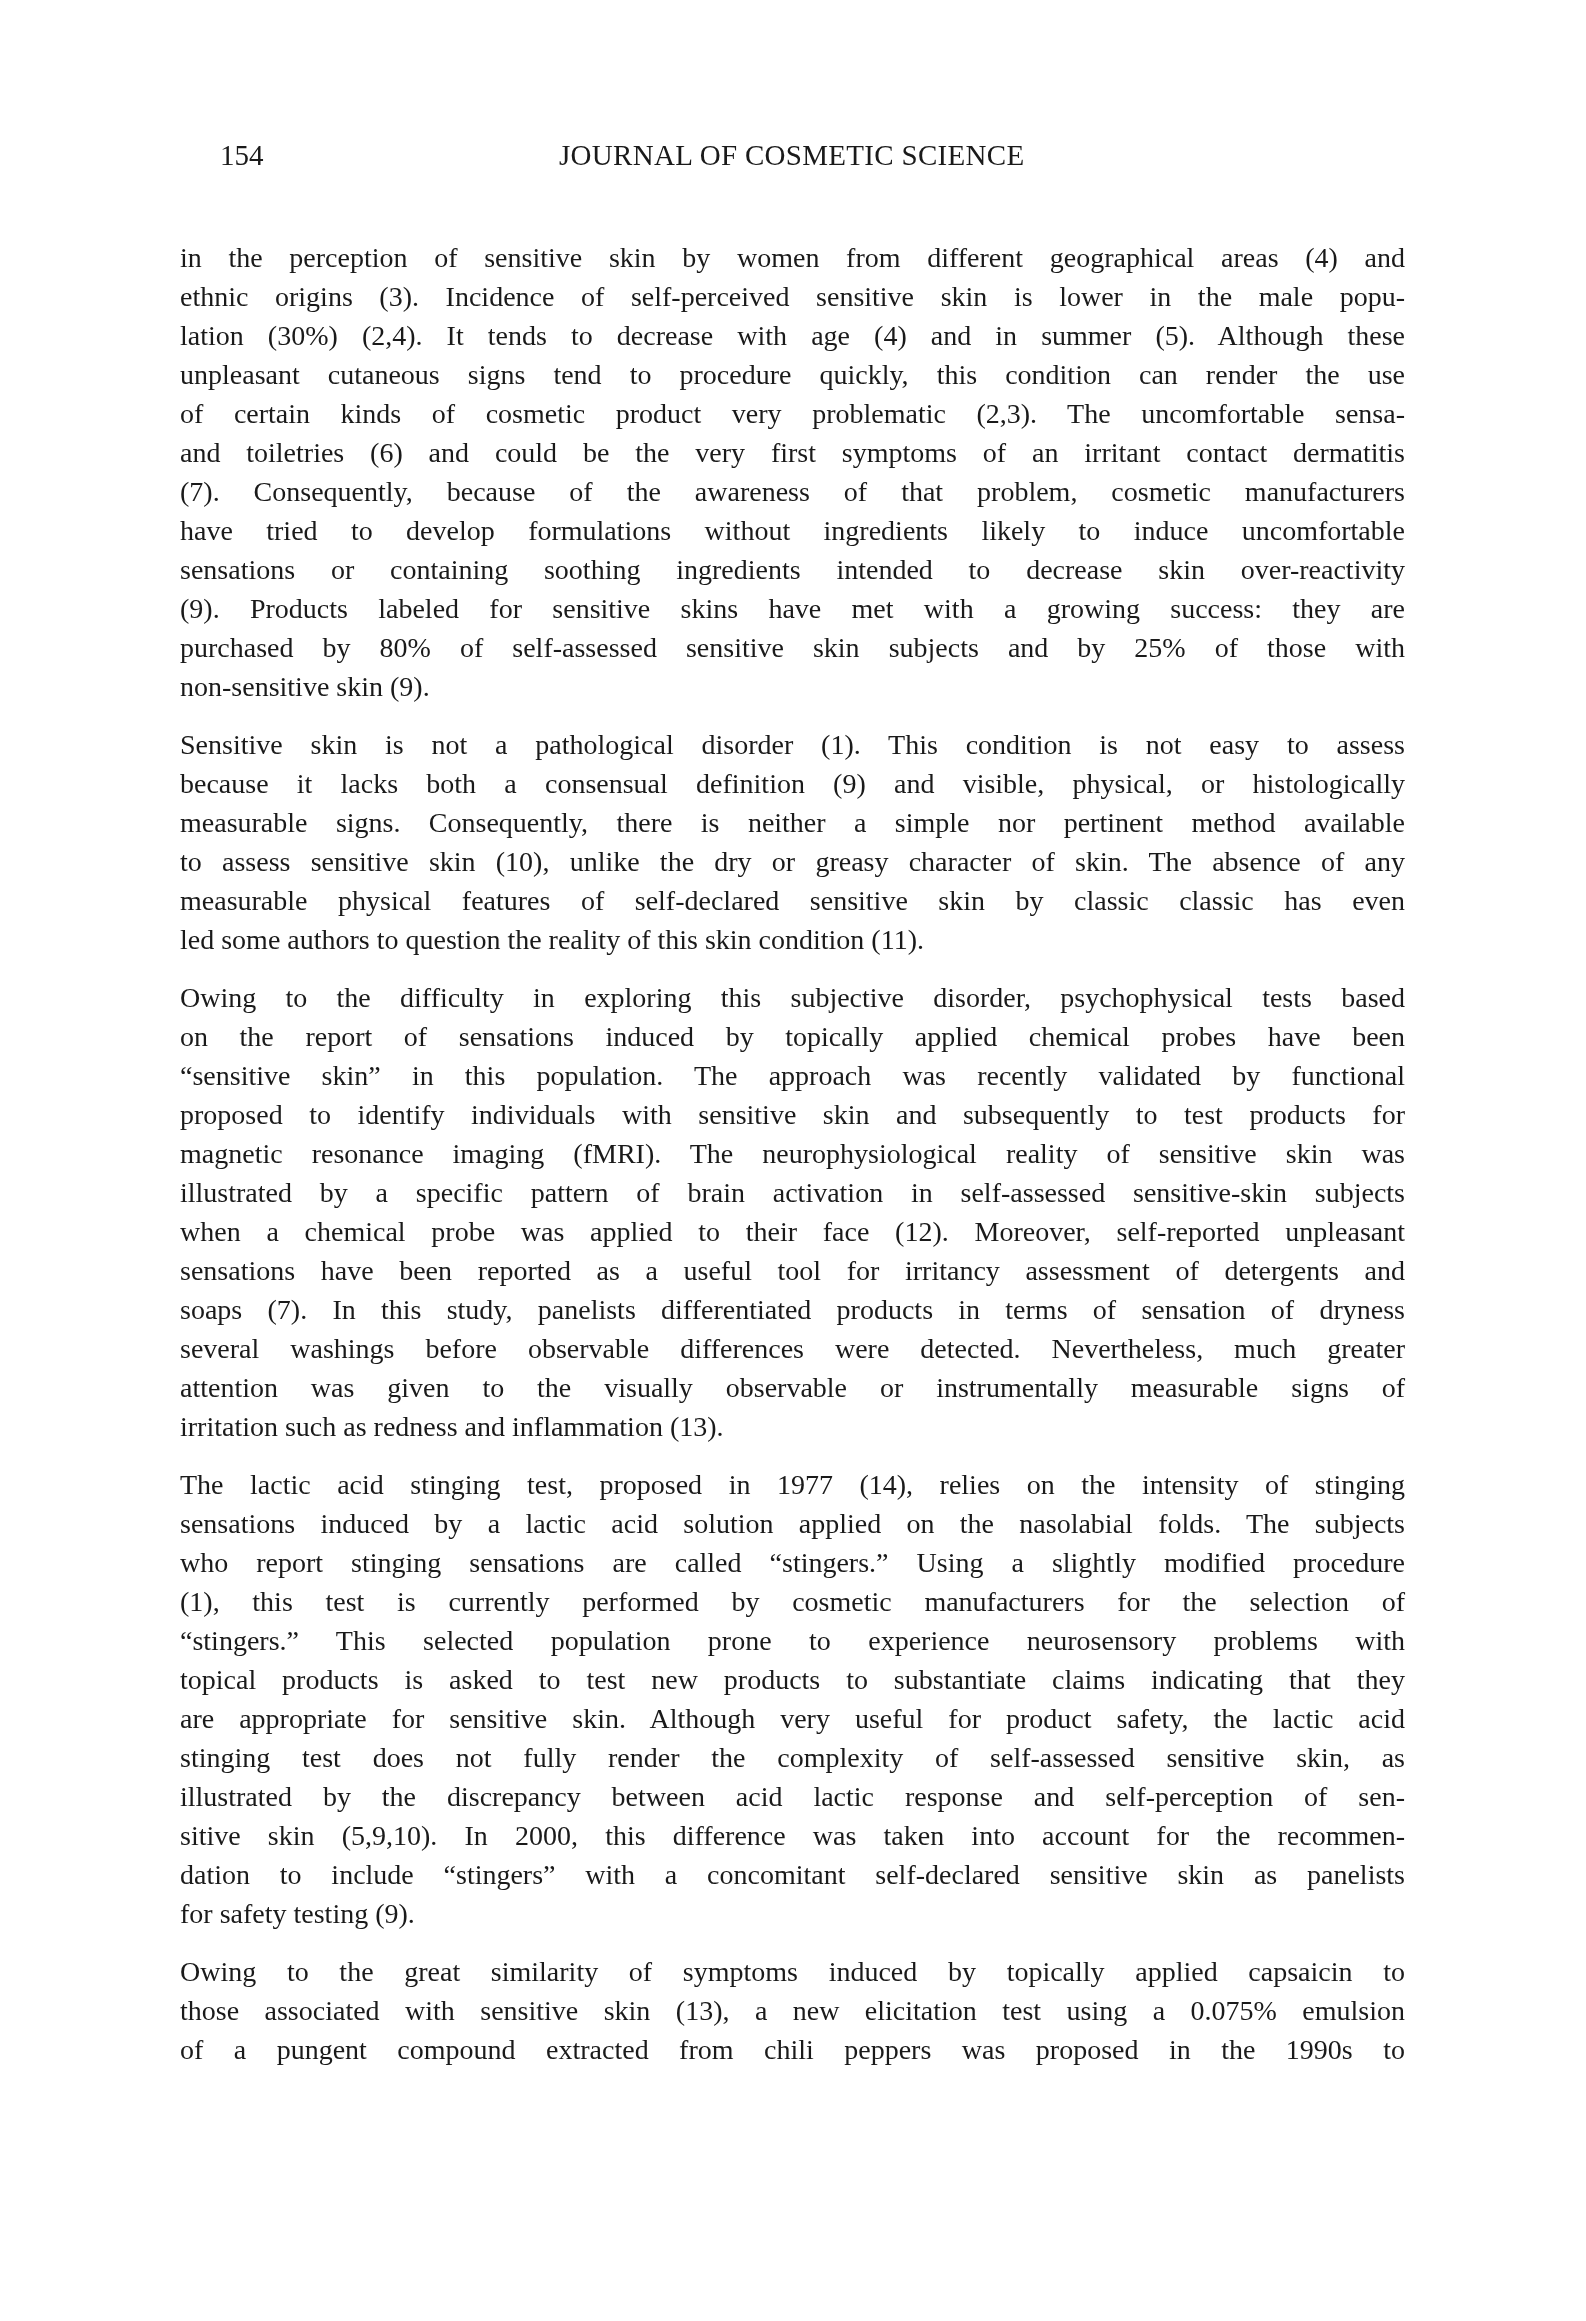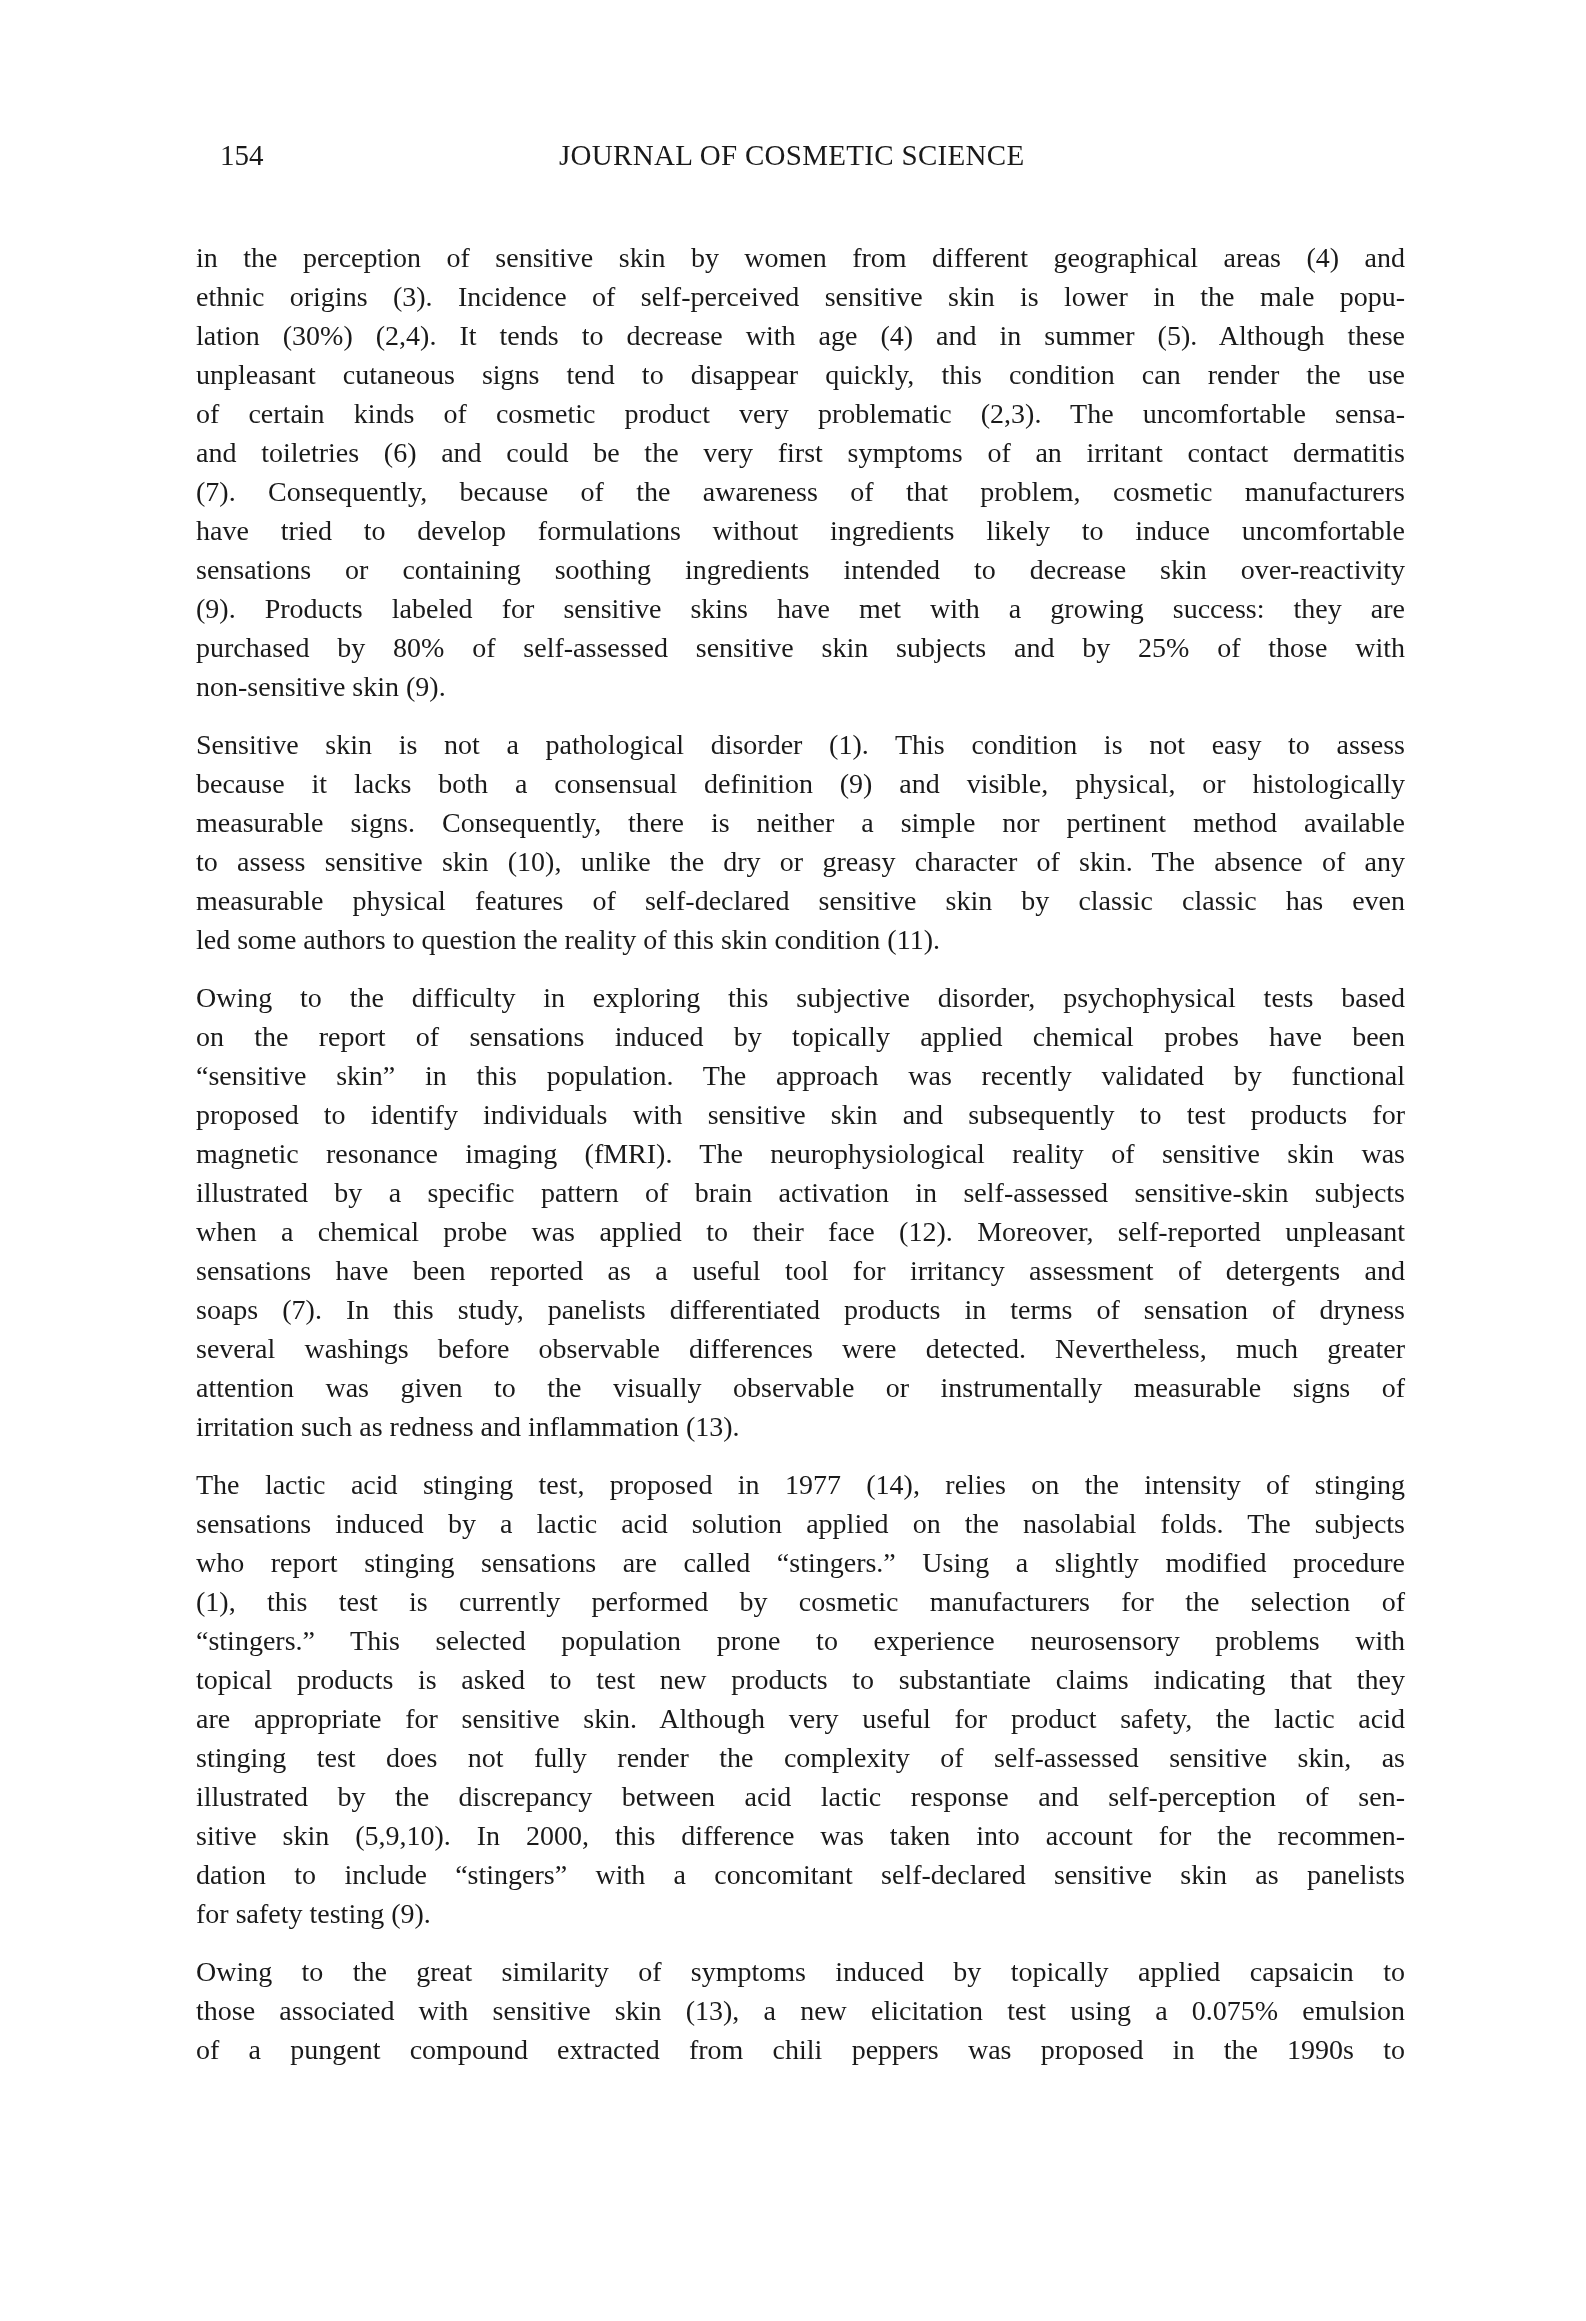--- a/index.html
+++ b/index.html
@@ -1,38 +1,38 @@
 <!DOCTYPE html>
 <html style="font-size:15px"><head>
 <meta charset="utf-8">
 <style>
   html, body { margin: 0; padding: 0; background: #ffffff; }
   body { width: 1586px; height: 2321px; position: relative; overflow: hidden; color: #1a1a1a; }
   .page-header { position: absolute; left: 180px; top: 134px; width: 1225px; height: 42px; font-family: "Liberation Serif", serif; font-size: 29px; line-height: 42px; margin-left: 40px; }
   .page-number { position: absolute; left: 0; top: 0; }
   .journal-title { position: absolute; left: 339px; top: 0; letter-spacing: 0.3px; }
   .body-text { position: absolute; left: 180px; top: 238px; width: 1225px; font-family: "Liberation Serif", serif; font-size: 28px; }
-  .paragraph { margin: 0 0 19px 16px; }
+  .paragraph { margin: 0 0 19px 0; }
   .line { display: block; height: 39px; line-height: 39px; white-space: nowrap; text-align: justify; text-align-last: justify; }
   .line.last { text-align-last: left; }
 </style>
 </head>
 <body>
 
 <div class="page-header">
   <span class="page-number">154</span>
   <span class="journal-title">JOURNAL OF COSMETIC SCIENCE</span>
 </div>
 
 <div class="body-text">
   <div class="paragraph">
     <span class="line">in the perception of sensitive skin by women from different geographical areas (4) and</span>
     <span class="line">ethnic origins (3). Incidence of self-perceived sensitive skin is lower in the male popu-</span>
     <span class="line">lation (30%) (2,4). It tends to decrease with age (4) and in summer (5). Although these</span>
-    <span class="line">unpleasant cutaneous signs tend to disappear quickly, this condition can render the use</span>
+    <span class="line">unpleasant cutaneous signs tend to procedure quickly, this condition can render the use</span>
     <span class="line">of certain kinds of cosmetic product very problematic (2,3). The uncomfortable sensa-</span>
     <span class="line">and toiletries (6) and could be the very first symptoms of an irritant contact dermatitis</span>
     <span class="line">(7). Consequently, because of the awareness of that problem, cosmetic manufacturers</span>
     <span class="line">have tried to develop formulations without ingredients likely to induce uncomfortable</span>
     <span class="line">sensations or containing soothing ingredients intended to decrease skin over-reactivity</span>
     <span class="line">(9). Products labeled for sensitive skins have met with a growing success: they are</span>
     <span class="line">purchased by 80% of self-assessed sensitive skin subjects and by 25% of those with</span>
     <span class="line last">non-sensitive skin (9).</span>
   </div>
 

